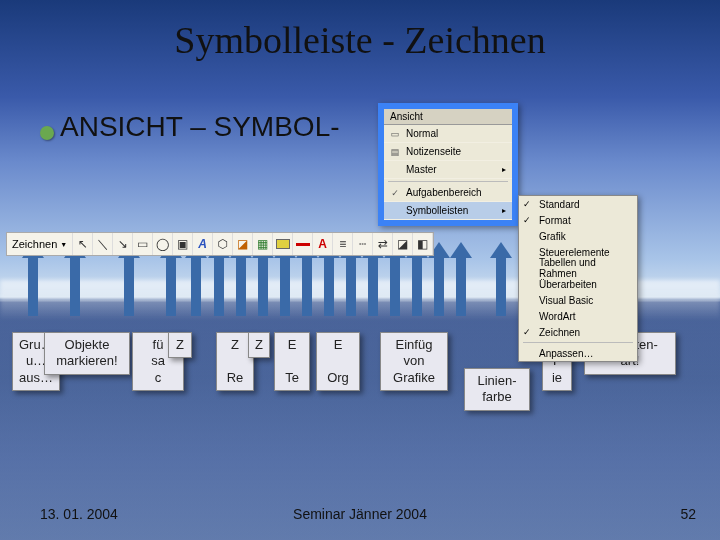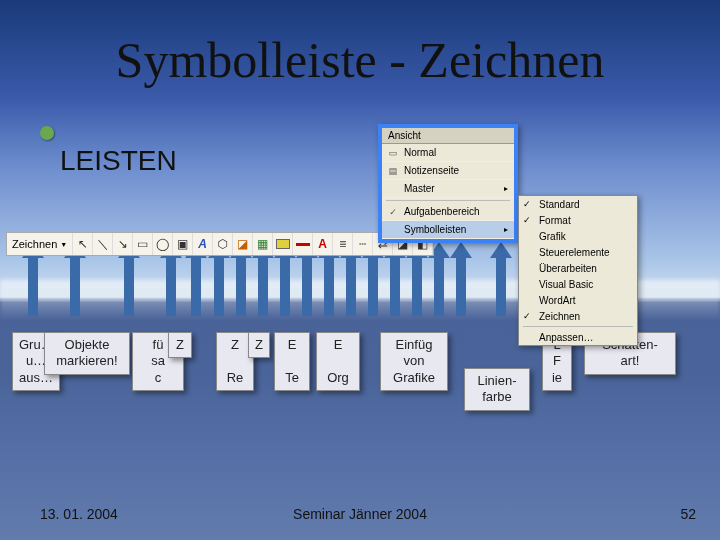--- a/index.html
+++ b/index.html
@@ -32,23 +32,22 @@
     top: 300px; left: 0; right: 0; bottom: 0;
     background: linear-gradient(to bottom, rgba(255,255,255,0.15), rgba(0,0,30,0.2));
   }
 
   .title {
     position: absolute;
     top: 18px;
     left: 0; right: 0;
     text-align: center;
     font-family: "Times New Roman", serif;
-    font-size: 50px;
+    font-size: 38px;
     color: #111;
-    margin-top: 13px;
   }
 
   .bullet-dot {
     position: absolute;
     left: 40px; top: 126px;
     width: 14px; height: 14px;
     background: #6aa84f;
     border-radius: 50%;
     box-shadow: 1px 1px 2px rgba(0,0,0,0.4);
   }
@@ -80,26 +79,25 @@
     font-size: 14px;
     color: #111;
   }
 
   
   .menu {
     position: absolute;
     top: 103px; left: 378px;
     width: 140px;
     background: #ece9d8;
-    border: 4px solid #3b82f6;
+    border: 6px solid #3b82f6;
     box-shadow: 2px 2px 6px rgba(0,0,0,0.4);
     font-size: 10px;
     color: #000;
     z-index: 5;
-    margin-top: 21px;
   }
   .menu-header {
     background: #d6d2c2;
     border-bottom: 1px solid #999;
     padding: 2px 6px;
     font-size: 10px;
   }
   .menu-item {
     display: flex; align-items: center;
     padding: 2px 4px 2px 22px;
@@ -208,22 +206,21 @@
 </head>
 <body>
 
 <div class="horizon"></div>
 <div class="reflect"></div>
 
 <div class="title">Symbolleiste - Zeichnen</div>
 
 <div class="bullet-dot"></div>
 <div class="subtitle">
-  <br>
-  <span>LEISTEN</span>
+  <span>ANSICHT – SYMBOL-</span><br>
 </div>
 
 <div class="menu">
   <div class="menu-header">Ansicht</div>
   <div class="menu-item">
     <span class="ic">▭</span>
     <span>Normal</span>
   </div>
   <div class="menu-item">
     <span class="ic">▤</span>
@@ -251,20 +248,23 @@
     </div>
   <div class="sub-item">
       <span class="chk">✓</span>
       <span>Format</span>
     </div>
   <div class="sub-item">
       <span>Grafik</span>
     </div>
   <div class="sub-item">
       <span>Steuerelemente</span>
+    </div>
+  <div class="sub-item">
+      <span>Tabellen und Rahmen</span>
     </div>
   <div class="sub-item">
       <span>Überarbeiten</span>
     </div>
   <div class="sub-item">
       <span>Visual Basic</span>
     </div>
   <div class="sub-item">
       <span>WordArt</span>
     </div>

